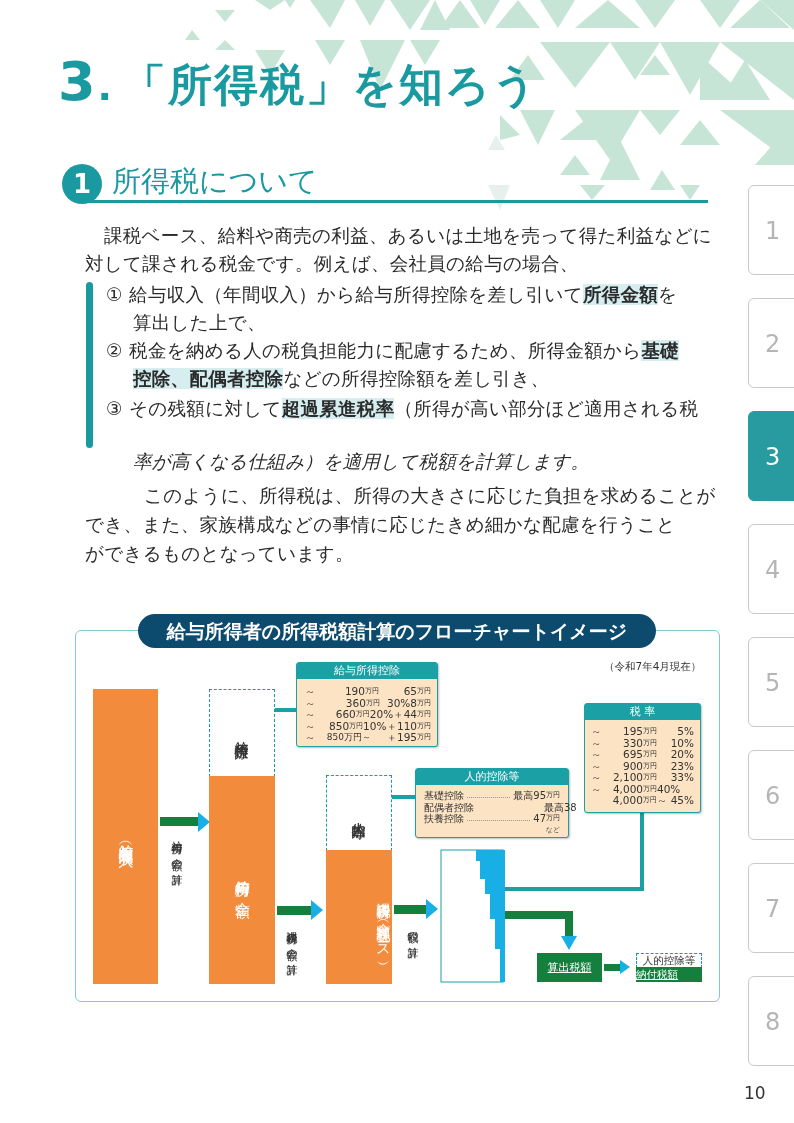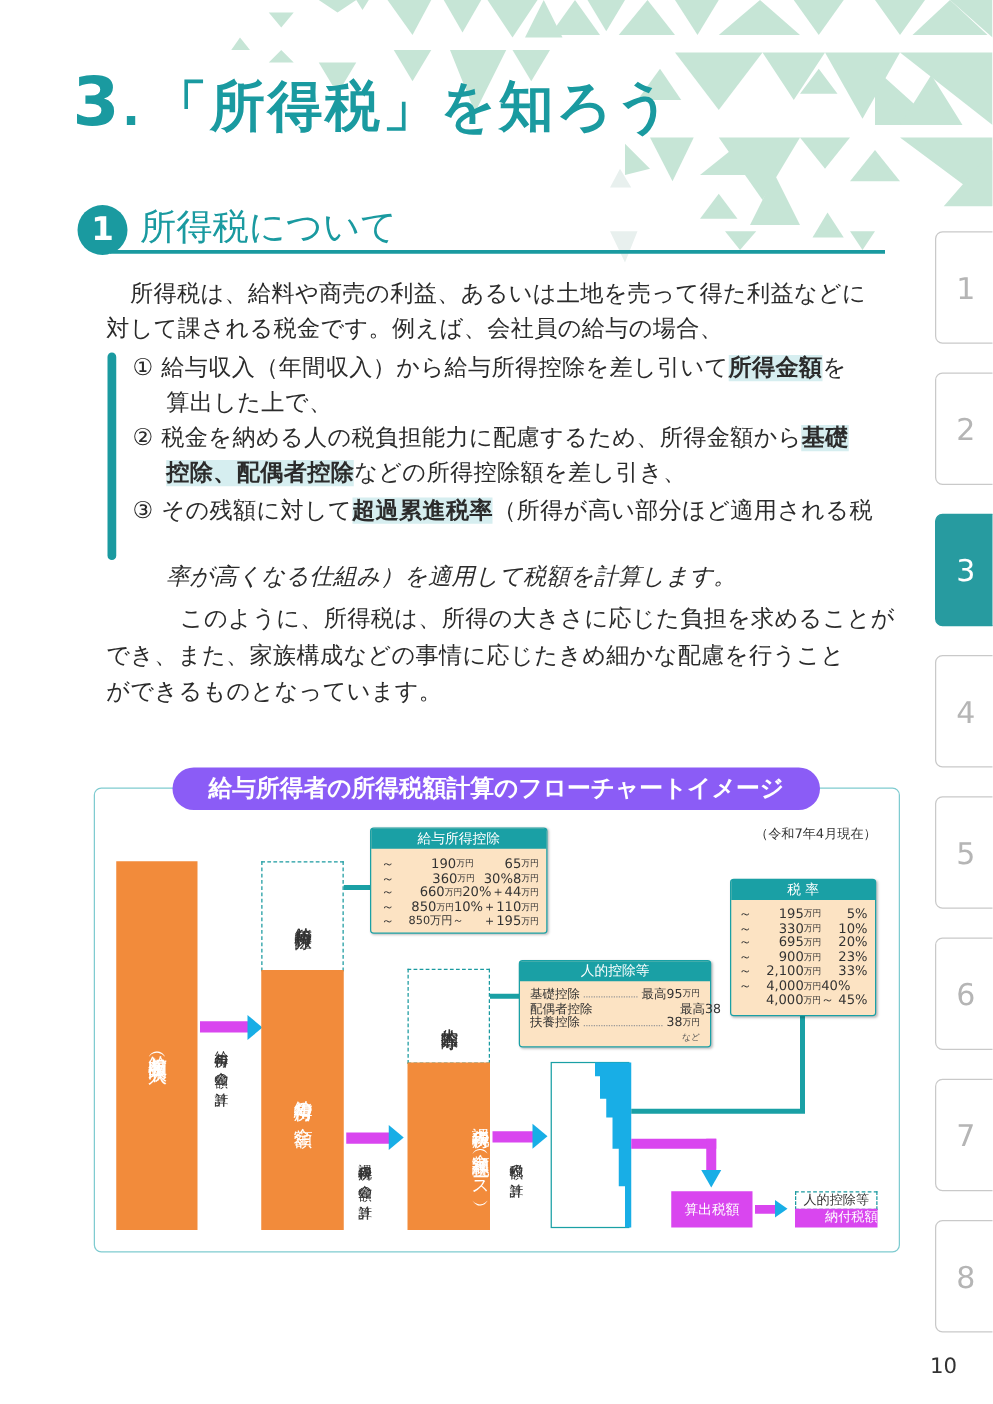--- a/index.html
+++ b/index.html
@@ -21,30 +21,30 @@
   .p { font-size:18.5px; line-height:28px; letter-spacing:0.3px; white-space:nowrap; color:#2b2b2b; }
   .hl { background:#d6eef0; font-weight:bold; }
   .list-bar { left:86px; top:282px; width:7px; height:166px; background:#1a9aa0; border-radius:4px; }
   
   .tab { position:absolute; left:748px; width:60px; height:90px; border:1.5px solid #c9c9c9; border-radius:6px;
          background:#fff; color:#b5b5b5; font-size:24px; line-height:90px; padding-left:16px; box-sizing:border-box; }
   .tab.active { background:#279ba0; border-color:#279ba0; color:#fff; }
   .page-num { left:744px; top:1083px; font-size:17px; color:#333; }
   
   .fc-frame { left:75px; top:630px; width:645px; height:372px; border:1.5px solid #7fcbd0; border-radius:6px; box-sizing:border-box; }
-  .fc-title { left:138px; top:614px; width:518px; height:34px; background:#8b5cf6; border-radius:17px; color:#fff;
+  .fc-title { left:138px; top:614px; width:518px; height:34px; background:#0c4a6e; border-radius:17px; color:#fff;
               font-size:19px; text-align:center; line-height:34px; font-weight:bold; }
   .orange { background:#f28b3b; color:#fff; }
   .vtext { writing-mode:vertical-rl; text-orientation:upright; letter-spacing:1px; }
   .dashed { border:1.5px dashed #1a9aa0; background:#fff; box-sizing:border-box; }
   .info { background:#fce3c3; border:1.5px solid #1aa0a5; border-radius:3px; box-sizing:border-box; box-shadow:1px 1px 2px rgba(0,0,0,0.25); }
   .info-head { background:#1aa0a5; color:#fff; font-size:11px; text-align:center; height:16px; line-height:16px; }
   .row { font-size:10.5px; line-height:11.5px; white-space:pre; color:#333; }
   .unit { font-size:7px; }
-  .blue { background:#d946ef; }
+  .blue { background:#15803d;text-decoration:underline; }
   .teal-line { background:#1aa0a5; }
 </style>
 </head>
 <body>
 
 <svg class="tri-layer" viewBox="0 0 794 260" width="794" height="260">
   <g fill="#c6e5d6">
     <polygon points="215,10 235,10 225,22"></polygon>
     <polygon points="255,0 285,0 270,10"></polygon>
     <polygon points="285,0 295,0 290,8"></polygon>
@@ -96,21 +96,21 @@
 </svg>
 
 <div class="abs title">
   <span class="num">3</span><span class="dot">.</span><span>「所得税」を知ろう</span>
 </div>
 
 <div class="abs sec-badge">1</div>
 <div class="abs sec-title">所得税について</div>
 <div class="abs sec-rule"></div>
 
-<div class="abs p" style="left:104px; top:222px;">所得税は、給料や商売の利益、あるいは土地を売って得た利益などに</div>
+<div class="abs p" style="left:104px; top:222px;">課税ベース、給料や商売の利益、あるいは土地を売って得た利益などに</div>
 <div class="abs p" style="left:85px; top:250px;">対して課される税金です。例えば、会社員の給与の場合、</div>
 
 <div class="abs list-bar"></div>
 
 <div class="abs p" style="left:106px; top:281px;">
   <span>①</span>
   <span>給与収入（年間収入）から給与所得控除を差し引いて</span><span class="hl">所得金額</span><span>を</span>
 </div>
 <div class="abs p" style="left:133px; top:309px;">算出した上で、</div>
 
@@ -185,21 +185,21 @@
 <div class="abs orange vtext" style="left:326px; top:850px; width:66px; height:134px; font-size:14px; display:flex; align-items:flex-start; justify-content:center; padding-top:10px; box-sizing:border-box; line-height:17px;">
   <span>課税所得の金額（課税ベース）</span>
 </div>
 <div class="abs teal-line" style="left:392px; top:795px; width:24px; height:4px;"></div>
 
 <div class="abs info" style="left:415px; top:768px; width:154px; height:70px;">
   <div class="info-head">人的控除等</div>
   <div style="padding:5px 8px 0 8px;">
     <div class="row" style="display:flex; font-size:10px;"><span>基礎控除</span><span style="flex:1; border-bottom:1px dotted #999; margin:0 3px 4px;"></span><span>最高95</span><span class="unit">万円</span></div>
     <div class="row" style="display:flex; font-size:10px;gap:32px;"><span>配偶者控除</span><span style="flex:1; border-bottom:1px dotted #999; margin:0 3px 4px;"></span><span>最高38</span><span class="unit">万円</span></div>
-    <div class="row" style="display:flex; font-size:10px;"><span>扶養控除</span><span style="flex:1; border-bottom:1px dotted #999; margin:0 3px 4px;"></span><span>38</span><span class="unit">万円</span></div>
+    <div class="row" style="display:flex; font-size:10px;"><span>扶養控除</span><span style="flex:1; border-bottom:1px dotted #999; margin:0 3px 4px;"></span><span>47</span><span class="unit">万円</span></div>
     <div style="text-align:right; font-size:7px; color:#555;">など</div>
   </div>
 </div>
 
 <div class="abs blue" style="left:394px; top:905px; width:34px; height:9px;"></div>
 <div class="abs" style="left:426px; top:899px; width:0; height:0; border-top:10px solid transparent; border-bottom:10px solid transparent; border-left:12px solid #18aee6;"></div>
 <div class="abs vtext" style="left:404px; top:922px; height:60px; font-size:11px; color:#333;">税額の計算</div>
 
 <svg class="abs" style="left:440px; top:849px;" width="70" height="135" viewBox="0 0 70 135">
   <rect x="1" y="1" width="62" height="132" fill="#fff" stroke="#1aa0a5" stroke-width="1"></rect>
@@ -211,21 +211,21 @@
 
 <div class="abs blue" style="left:505px; top:911px; width:68px; height:8px;"></div>
 <div class="abs blue" style="left:565px; top:911px; width:8px; height:25px;"></div>
 <div class="abs" style="left:561px; top:936px; width:0; height:0; border-left:8px solid transparent; border-right:8px solid transparent; border-top:14px solid #18aee6;"></div>
 
 <div class="abs blue" style="left:537px; top:953px; width:65px; height:29px; color:#fff; font-size:11px; text-align:center; line-height:29px;">算出税額</div>
 <div class="abs blue" style="left:604px; top:964px; width:18px; height:7px;"></div>
 <div class="abs" style="left:620px; top:960px; width:0; height:0; border-top:7px solid transparent; border-bottom:7px solid transparent; border-left:10px solid #18aee6;"></div>
 
 <div class="abs dashed" style="left:636px; top:953px; width:66px; height:15px; font-size:10.5px; color:#333; text-align:center; line-height:12px;">人的控除等</div>
-<div class="abs blue" style="left:636px; top:967px; width:66px; height:15px; color:#fff; font-size:10.5px; text-align:right; line-height:15px;">納付税額</div>
+<div class="abs blue" style="left:636px; top:967px; width:66px; height:15px; color:#fff; font-size:10.5px; text-align:left; line-height:15px;">納付税額</div>
 
 <div class="abs info" style="left:584px; top:703px; width:117px; height:110px;">
   <div class="info-head">税 率</div>
   <div style="padding:6px 6px 0 6px;">
     <div class="row" style="display:flex;"><span style="width:14px">～</span><span style="width:38px; text-align:right">195</span><span class="unit">万円</span><span style="flex:1; text-align:right">5%</span></div>
     <div class="row" style="display:flex;"><span style="width:14px">～</span><span style="width:38px; text-align:right">330</span><span class="unit">万円</span><span style="flex:1; text-align:right">10%</span></div>
     <div class="row" style="display:flex;"><span style="width:14px">～</span><span style="width:38px; text-align:right">695</span><span class="unit">万円</span><span style="flex:1; text-align:right">20%</span></div>
     <div class="row" style="display:flex;"><span style="width:14px">～</span><span style="width:38px; text-align:right">900</span><span class="unit">万円</span><span style="flex:1; text-align:right">23%</span></div>
     <div class="row" style="display:flex;"><span style="width:14px">～</span><span style="width:38px; text-align:right">2,100</span><span class="unit">万円</span><span style="flex:1; text-align:right">33%</span></div>
     <div class="row" style="display:flex;"><span style="width:14px">～</span><span style="width:38px; text-align:right">4,000</span><span class="unit">万円</span><span style="flex:1; ">40%</span></div>

